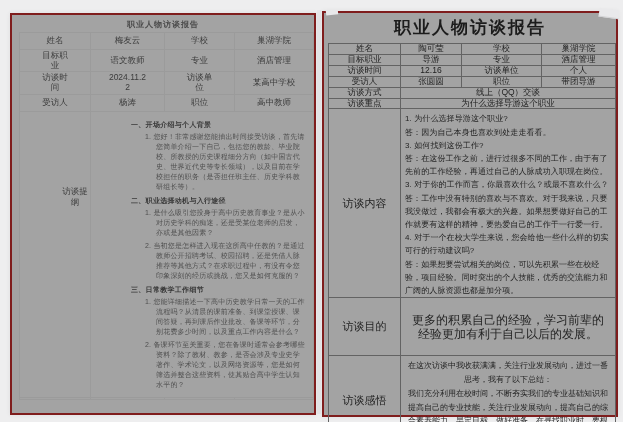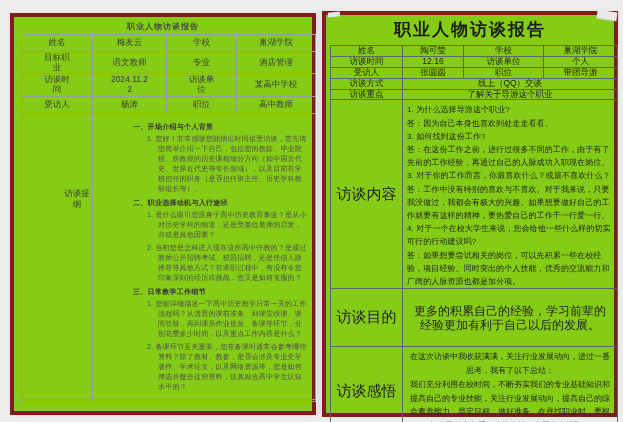--- a/index.html
+++ b/index.html
@@ -6,22 +6,22 @@
   html,body { width:623px; height:422px; }
   body {
     background:#eeeeef;
     font-family:"Liberation Sans", sans-serif;
     position:relative;
     overflow:hidden;
     color:#333;
   }
   .page {
     position:absolute;
-    background:#84cc16;
-    border:4px solid #7f1d1d;
+    background:#a3a3a3;
+    border:2px solid #7f1d1d;
     box-shadow:0 0 5px rgba(0,0,0,0.07);
   }
   .page-left  { left:10px; top:13px; width:306px; height:402px; }
   .page-right { left:322px; top:11px; width:296px; height:406px; }
 
   
   .ltitle {
     position:absolute; top:4px; left:0; width:100%;
     text-align:center; font-size:8px; font-weight:bold; color:#4a4a4a;
     letter-spacing:1px;
@@ -71,21 +71,21 @@
   .rtable { position:absolute; left:4px; top:30px; width:287px; }
   .rtable td { border:1px solid #636363; }
   .rtable .ilab, .rtable .ival, .rtable .spanval {
     text-align:center; vertical-align:middle;
     font-size:8.5px; color:#222; line-height:1.1;
   }
   .rtable tr.ir td { height:11px; }
   .rtable tr.ir6 td { height:10px; }
   .rbig-label {
     text-align:center; vertical-align:middle;
-    font-size:15px; color:#222;
+    font-size:11px; color:#222;
   }
   .content-cell {
     vertical-align:top; padding:3px 3px 0 4px;
     font-size:8px; color:#242424;
   }
   .content-cell .cline { line-height:13.2px; letter-spacing:0.1px; }
   .row-content td { height:159px; }
   .row-purpose td { height:58px; }
   .row-reflect td { height:89px; }
   .purpose-cell {
@@ -195,38 +195,44 @@
         <col style="width:74px">
       </colgroup>
     <tbody>
         <tr class="ir">
       <td class="ilab">姓名</td>
       <td class="ival">陶可莹</td>
       <td class="ilab">学校</td>
       <td class="ival">巢湖学院</td>
     </tr>
     <tr class="ir">
+      <td class="ilab">目标职业</td>
+      <td class="ival">导游</td>
+      <td class="ilab">专业</td>
+      <td class="ival">酒店管理</td>
+    </tr>
+    <tr class="ir">
       <td class="ilab">访谈时间</td>
       <td class="ival">12.16</td>
       <td class="ilab">访谈单位</td>
       <td class="ival">个人</td>
     </tr>
     <tr class="ir">
       <td class="ilab">受访人</td>
       <td class="ival">张圆圆</td>
       <td class="ilab">职位</td>
       <td class="ival">带团导游</td>
     </tr>
     <tr class="ir">
       <td class="ilab">访谈方式</td>
       <td class="spanval" colspan="3">线上（QQ）交谈</td>
     </tr>
     <tr class="ir6">
       <td class="ilab">访谈重点</td>
-      <td class="spanval" colspan="3">了解关于导游这个职业</td>
+      <td class="spanval" colspan="3">为什么选择导游这个职业</td>
     </tr>
     <tr class="row-content">
       <td class="rbig-label">访谈内容</td>
       <td class="content-cell" colspan="3">
         <div class="cline">1. 为什么选择导游这个职业?</div>
         <div class="cline">答：因为自己本身也喜欢到处走走看看。</div>
         <div class="cline">3. 如何找到这份工作?</div>
         <div class="cline">答：在这份工作之前，进行过很多不同的工作，由于有了先前的工作经验，再通过自己的人脉成功入职现在岗位。</div>
         <div class="cline">3. 对于你的工作而言，你最喜欢什么？或最不喜欢什么？</div>
         <div class="cline">答：工作中没有特别的喜欢与不喜欢。对于我来说，只要我没做过，我都会有极大的兴趣。如果想要做好自己的工作就要有这样的精神，要热爱自己的工作干一行爱一行。</div>

